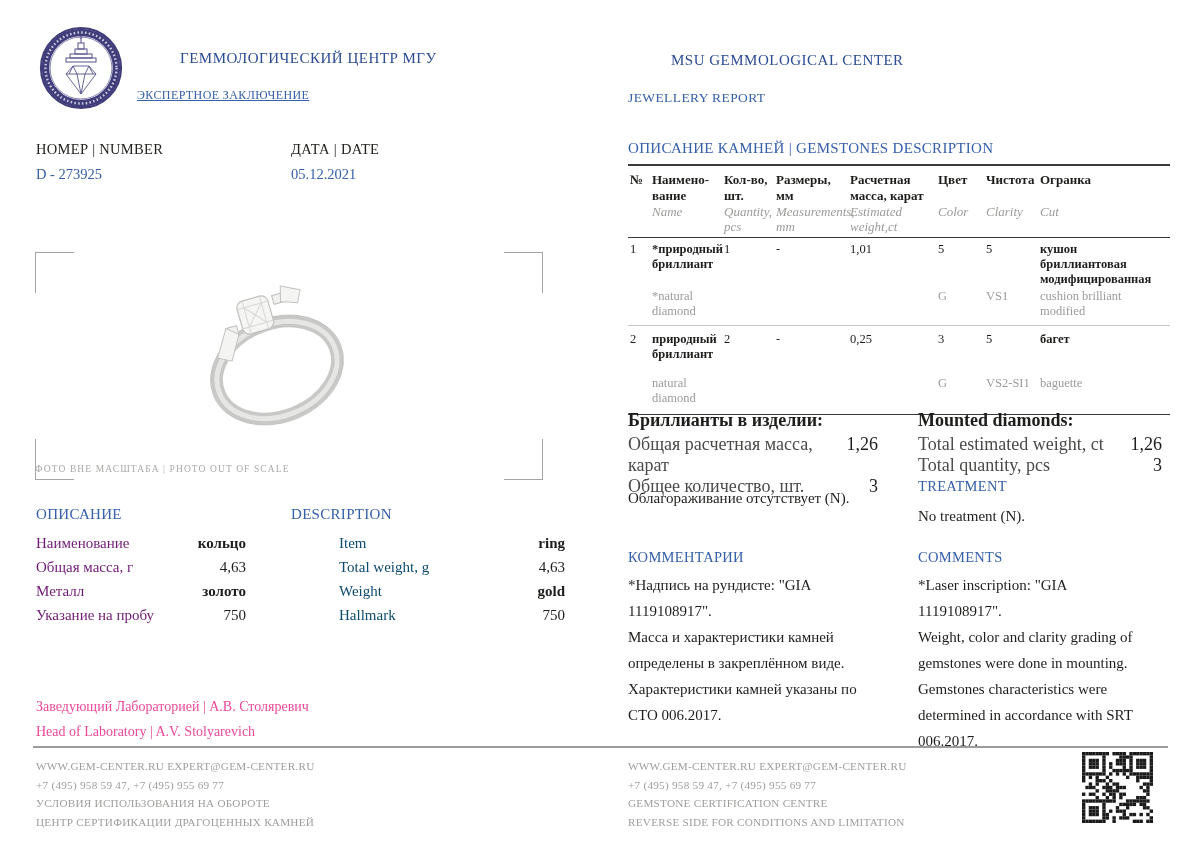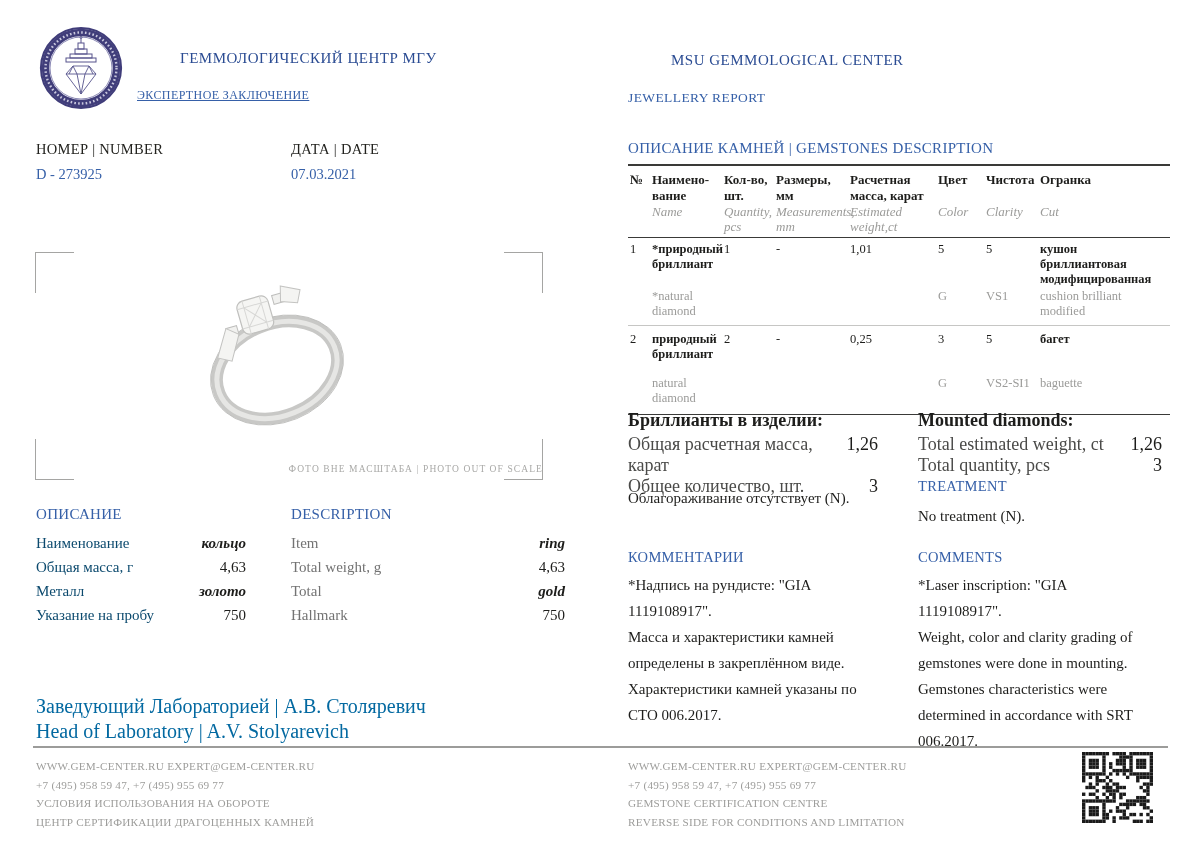--- a/index.html
+++ b/index.html
@@ -15,32 +15,32 @@
   .lbl{font-size:14.5px;letter-spacing:0.3px;color:#23231f;}
   .val-blue{font-size:14.5px;color:#3660a8;}
 
   
   .photo{left:35px;top:252px;width:508px;height:228px;}
   .cm{position:absolute;width:38px;height:40px;}
   .cm.tl{left:0;top:0;border-top:1px solid #a5a5a3;border-left:1px solid #a5a5a3;}
   .cm.tr{right:0;top:0;border-top:1px solid #a5a5a3;border-right:1px solid #a5a5a3;}
   .cm.bl{left:0;bottom:0;border-bottom:1px solid #a5a5a3;border-left:1px solid #a5a5a3;}
   .cm.br{right:0;bottom:0;border-bottom:1px solid #a5a5a3;border-right:1px solid #a5a5a3;}
-  .caption{position:absolute;left:0;right:0;bottom:6px;text-align:right;font-size:9.5px;
+  .caption{position:absolute;left:0;right:0;bottom:6px;text-align:left;font-size:9.5px;
            letter-spacing:1.1px;color:#a9a9a7;}
 
   
   .desc-col{font-size:15px;line-height:24px;}
   .desc-row{display:flex;justify-content:space-between;}
-  .desc-row .l{color:#0c4a6e;}
+  .desc-row .l{color:#701a75;}
   .desc-row .v{color:#1d1d1b;}
-  .desc-row .v.b{font-weight:bold;font-style:italic;}
-  .desc-col.en .l{color:#737373;}
-
-  .sig{font-size:20px;line-height:25px;color:#0369a1;}
+  .desc-row .v.b{font-weight:bold;}
+  .desc-col.en .l{color:#0c4a6e;margin-left:48px;}
+
+  .sig{font-size:14px;line-height:25px;color:#ec4899;}
 
   
   .rule-dark{background:#3a3a38;height:2px;}
   .gtable{left:628px;top:168px;width:542px;font-size:12.5px;}
   .tgrid{display:grid;grid-template-columns:24px 72px 52px 74px 88px 48px 54px 128px;}
   .tgrid > div{text-align:left;line-height:15px;}
   .tgrid > div:first-child{text-align:left;padding-left:2px;}
   .thead{padding-top:4px;padding-bottom:3px;border-bottom:1.5px solid #3a3a38;}
   .thead .ru > div{font-weight:bold;font-size:13px;line-height:16px;color:#1d1d1b;}
   .thead .en{margin-top:0;}
@@ -90,21 +90,21 @@
   </svg>
 
   <div class="abs navy caps-title" style="left:137px;top:50px">ГЕММОЛОГИЧЕСКИЙ ЦЕНТР МГУ</div>
   <div class="abs blue caps-sub" style="left:137px;top:88px">ЭКСПЕРТНОЕ ЗАКЛЮЧЕНИЕ</div>
   <div class="abs navy caps-title" style="left:628px;top:52px">MSU GEMMOLOGICAL CENTER</div>
   <div class="abs blue" style="left:628px;top:90px;font-size:13.5px;letter-spacing:0.4px">JEWELLERY REPORT</div>
 
   <div class="abs lbl" style="left:36px;top:141px">НОМЕР | NUMBER</div>
   <div class="abs val-blue" style="left:36px;top:166px">D - 273925</div>
   <div class="abs lbl" style="left:291px;top:141px">ДАТА | DATE</div>
-  <div class="abs val-blue" style="left:291px;top:166px">07.03.2021</div>
+  <div class="abs val-blue" style="left:291px;top:166px">05.12.2021</div>
 
   <div class="abs photo">
     <span class="cm tl"></span>
     <span class="cm tr"></span>
     <span class="cm bl"></span>
     <span class="cm br"></span>
     <svg class="abs" style="left:158px;top:24px" width="162" height="156" viewBox="0 0 162 156">
       <g transform="rotate(-22 84 94)">
         <ellipse cx="84" cy="94" rx="62" ry="46" fill="none" stroke="#c8c8c6" stroke-width="12"></ellipse>
         <ellipse cx="84" cy="94" rx="62" ry="46" fill="none" stroke="#e6e6e4" stroke-width="5"></ellipse>
@@ -147,21 +147,21 @@
   <div class="abs desc-col en" style="left:291px;top:531px;width:274px">
     <div class="desc-row">
       <span class="l">Item</span>
       <span class="v b">ring</span>
     </div>
     <div class="desc-row">
       <span class="l">Total weight, g</span>
       <span class="v">4,63</span>
     </div>
     <div class="desc-row">
-      <span class="l">Total</span>
+      <span class="l">Weight</span>
       <span class="v b">gold</span>
     </div>
     <div class="desc-row">
       <span class="l">Hallmark</span>
       <span class="v">750</span>
     </div>
   </div>
 
   <div class="abs sig" style="left:36px;top:694px">
     <div>Заведующий Лабораторией  | А.В. Столяревич</div>

